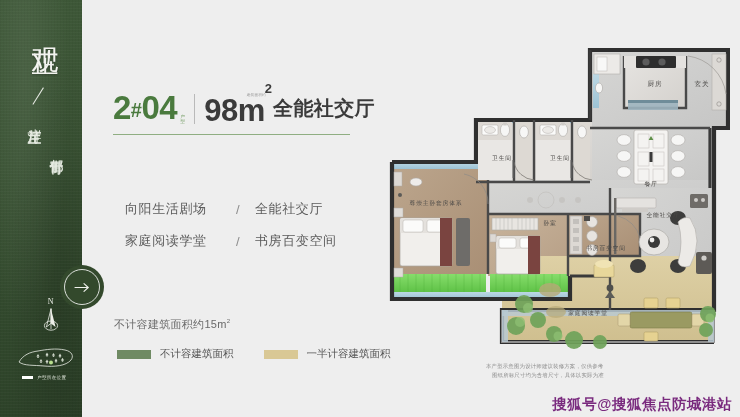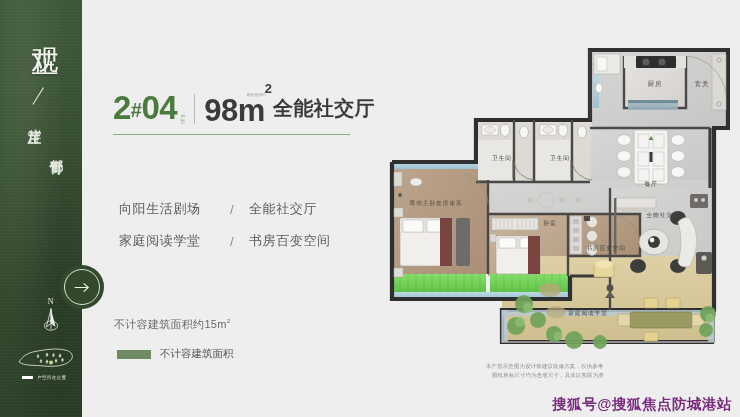--- a/index.html
+++ b/index.html
@@ -224,21 +224,21 @@
   }
   .room-spec .bar {
     display:inline-block;
     width:1px; height:13px;
     background:#9f9f9f;
     margin: 0 7px;
   }
 
   .feature-list {
     position: absolute;
-    left: 119px; top: 200px;
+    left: 125px; top: 200px;
   }
   .feature-row {
     display: flex; align-items: center;
     font-size: 13px;
     color: #5c5c5c;
     letter-spacing: 0.6px;
     margin-bottom: 14px;
   }
   .feature-row .f-left { width: 96px; }
   .feature-row .f-sep { width: 34px; text-align:center; color:#8c8c8c; }
@@ -401,20 +401,24 @@
   <div class="note-area">
     <span>不计容建筑面积约15m</span><sup>2</sup>
   </div>
 
   <div class="legend-row">
     <span class="legend-item">
       <span class="sw" style="background:#6f8a63"></span>
       <span>不计容建筑面积</span>
     </span>
     <span class="legend-gap"></span>
+    <span class="legend-item">
+      <span class="sw" style="background:#d9c895"></span>
+      <span>一半计容建筑面积</span>
+    </span>
   </div>
 
   <div class="plan-wrap">
     <svg width="352" height="348" viewBox="0 0 352 348" shape-rendering="geometricPrecision">
       <defs>
         <linearGradient id="gMarble" x1="0" y1="0" x2="1" y2="1">
           <stop offset="0%" stop-color="#d6d6d4"></stop>
           <stop offset="45%" stop-color="#cfcfce"></stop>
           <stop offset="100%" stop-color="#c6c6c5"></stop>
         </linearGradient>

